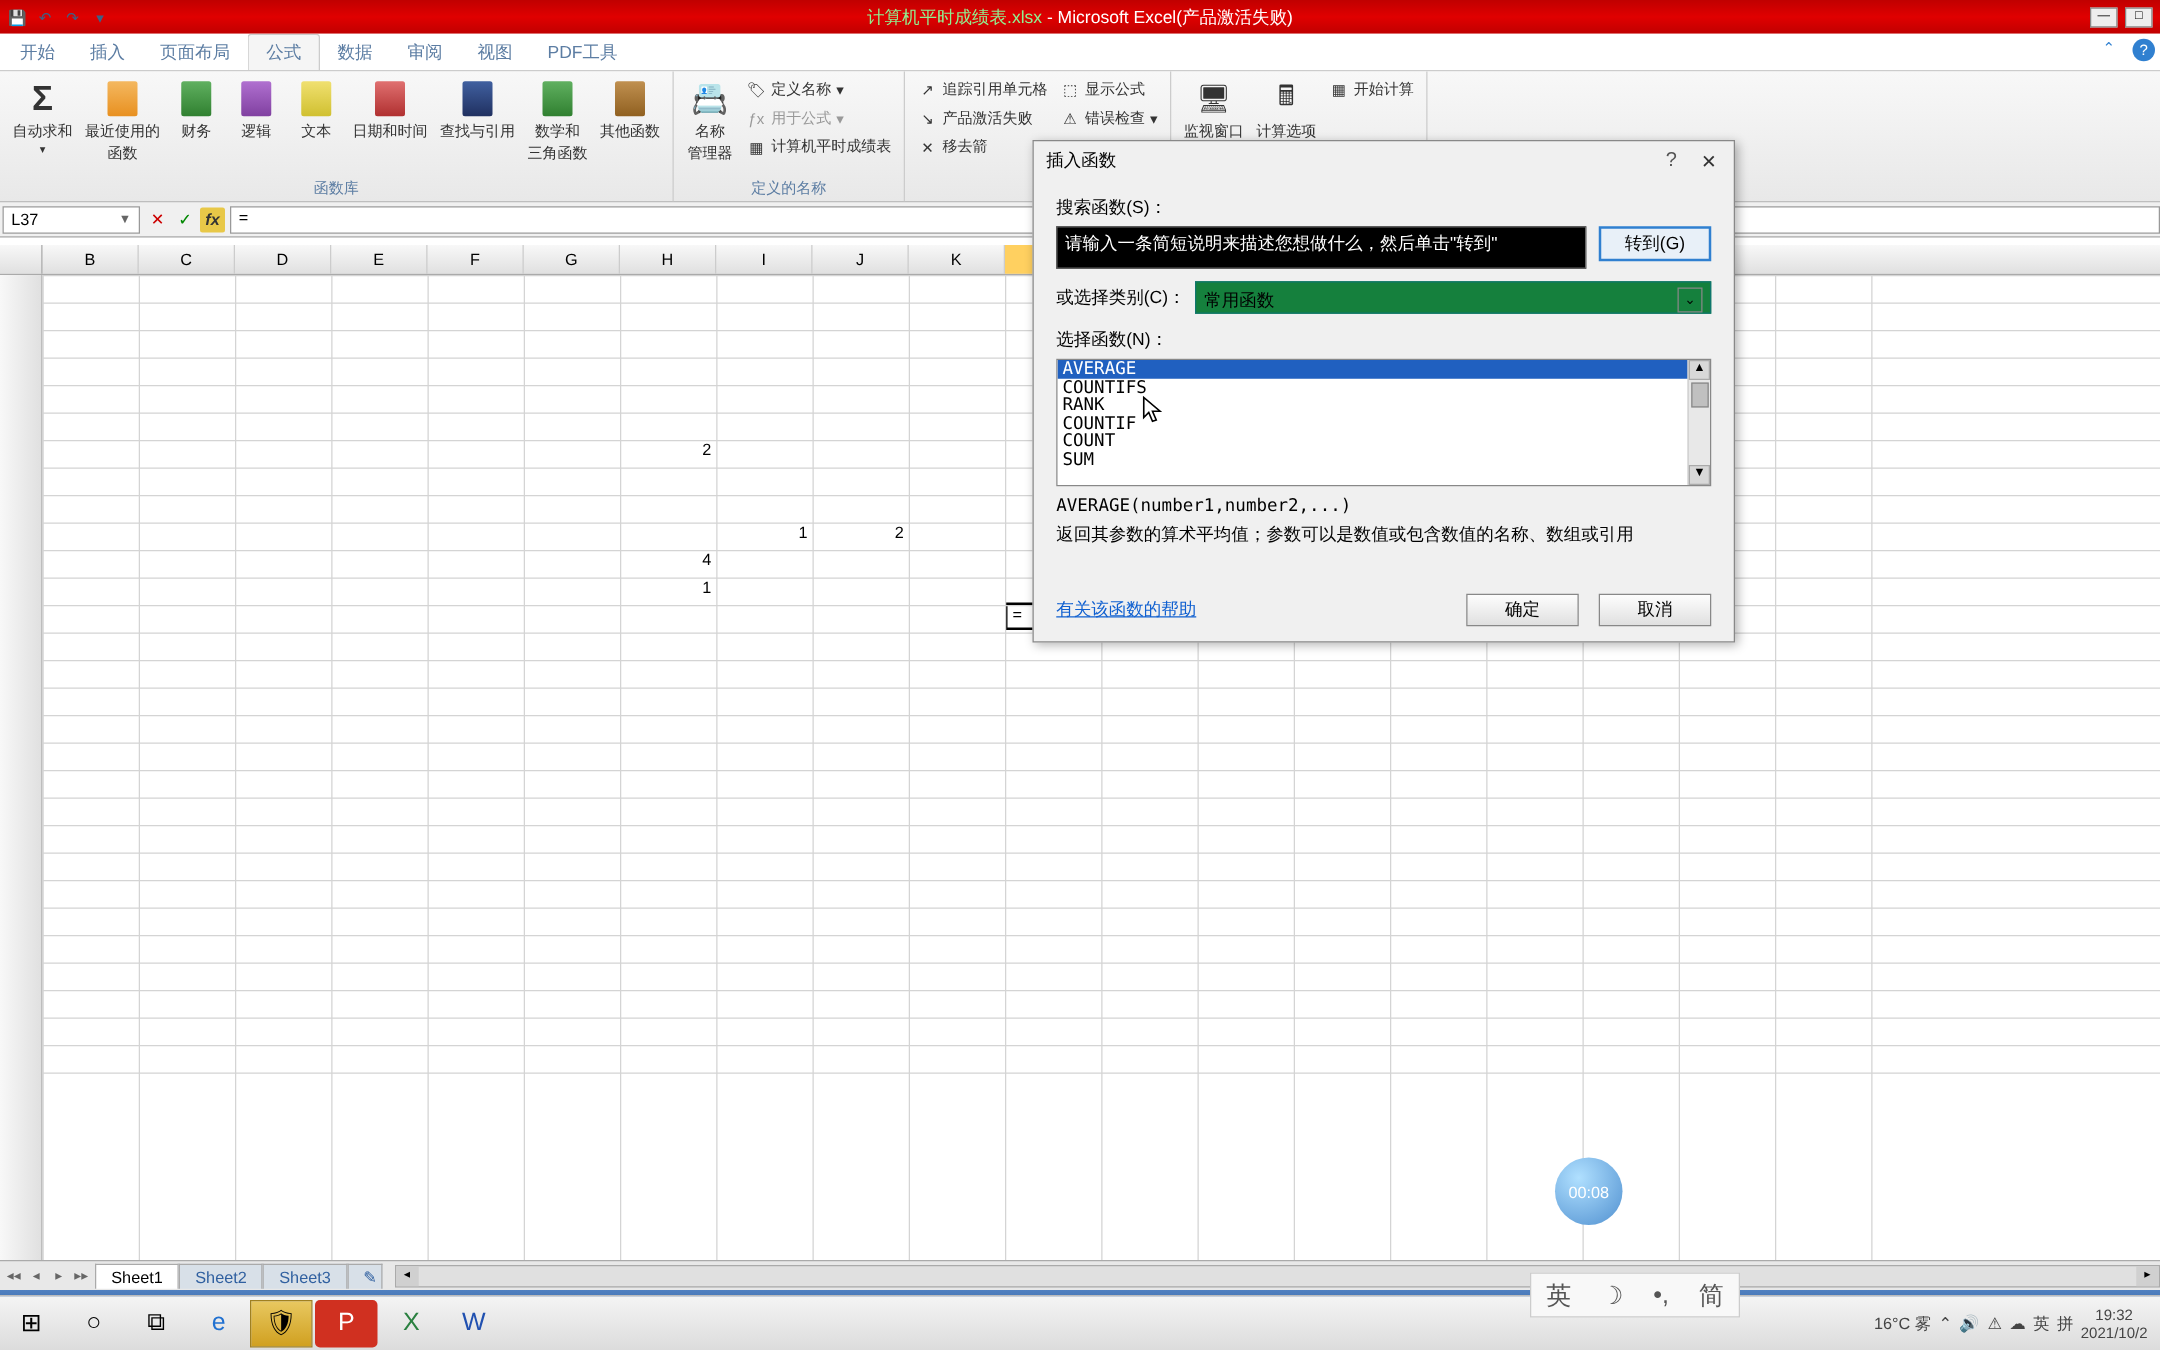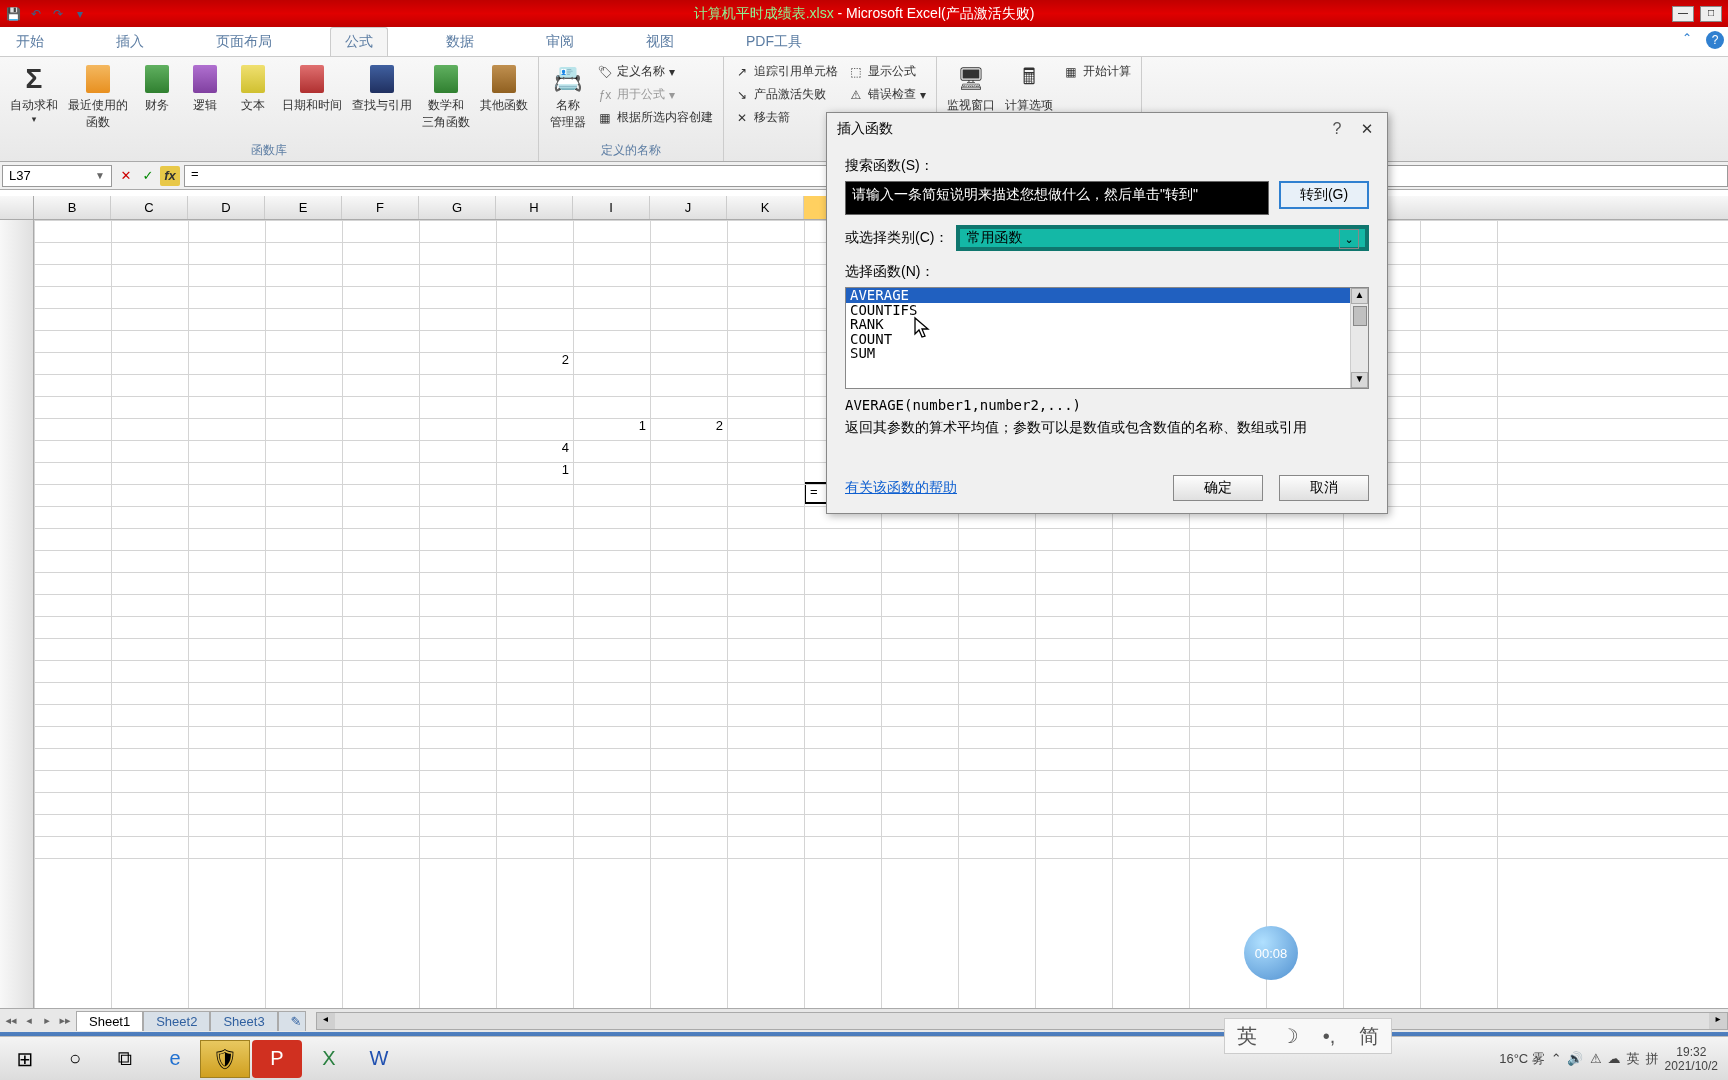--- a/index.html
+++ b/index.html
@@ -8,21 +8,21 @@
 
 .titlebar { height: 27px; background: linear-gradient(#c00000, #e00000, #c00000); display: flex; align-items: center; position: relative; }
 .qat { display: flex; align-items: center; padding: 0 4px; gap: 2px; }
 .qat-item { width: 20px; height: 20px; display: flex; align-items: center; justify-content: center; color: #3d6186; font-size: 12px; cursor: pointer; }
 .title-text { flex: 1; text-align: center; color: #fff; font-size: 14px; white-space: nowrap; position: absolute; left: 0; right: 0; }
 .title-text .green { color: #90f090; }
 .win-controls { margin-left: auto; display: flex; gap: 6px; padding: 0 6px; z-index: 2; }
 .win-btn { width: 22px; height: 16px; background: #eee; border: 1px solid #888; font-size: 10px; text-align: center; cursor: pointer; }
 
 
-.ribbon-tabs { height: 30px; background: #fff; display: flex; align-items: flex-end; padding: 0 2px; border-bottom: 1px solid #ccc; position: relative; gap: 44px; }
+.ribbon-tabs { height: 30px; background: #fff; display: flex; align-items: flex-end; padding: 0 2px; border-bottom: 1px solid #ccc; position: relative; }
 .tab { padding: 5px 14px; color: #5c7da3; font-size: 14px; cursor: pointer; }
 .tab.active { background: #f5f5f5; border: 1px solid #ccc; border-bottom: none; border-radius: 3px 3px 0 0; }
 .ribbon-right { position: absolute; right: 4px; top: 4px; display: flex; gap: 6px; }
 .help-btn { width: 18px; height: 18px; border-radius: 50%; background: #3080d0; color: #fff; font-size: 12px; text-align: center; line-height: 18px; cursor: pointer; }
 .min-ribbon { width: 18px; height: 18px; color: #3080d0; font-size: 12px; cursor: pointer; }
 
 
 .ribbon { height: 105px; background: linear-gradient(#f8f8f8, #e8e8e8); border-bottom: 1px solid #aaa; display: flex; }
 .ribbon-group { border-right: 1px solid #ccc; padding: 4px 6px 2px; display: flex; flex-direction: column; }
 .group-items { display: flex; gap: 2px; flex: 1; }
@@ -73,21 +73,21 @@
 .dlg-title { height: 32px; display: flex; align-items: center; padding: 0 10px; font-size: 14px; }
 .dlg-title .ttl { flex: 1; }
 .dlg-title .q { width: 20px; text-align: center; font-size: 16px; color: #555; cursor: pointer; }
 .dlg-title .x { width: 20px; text-align: center; font-size: 15px; color: #333; cursor: pointer; margin-left: 10px; }
 .dlg-body { padding: 6px 18px; font-size: 14px; }
 .dlg-label { font-size: 14px; margin: 6px 0; }
 .search-row { display: flex; gap: 10px; }
 .search-input { flex: 1; height: 34px; background: #000; color: #fff; padding: 4px 6px; font-size: 14px; border: 1px solid #666; }
 .go-btn { width: 90px; height: 28px; border: 2px solid #3080d0; background: #e8f0f8; font-size: 14px; cursor: pointer; }
 .cat-row { display: flex; align-items: center; gap: 8px; margin-top: 10px; }
-.cat-select { flex: 1; height: 26px; border: 4px solid #0f766e; background: #14b8a6; padding: 0 6px; display: flex; align-items: flex-start; }
+.cat-select { flex: 1; height: 26px; border: 1px solid #0f766e; background: #15803d; padding: 0 6px; display: flex; align-items: flex-end; }
 .cat-select .dd { width: 20px; height: 20px; margin-left: auto; border: 1px solid #888; text-align: center; cursor: pointer; font-size: 11px; line-height: 18px; }
 .fn-list { margin-top: 4px; height: 102px; border: 1px solid #888; background: #fff; overflow: hidden; position: relative; }
 .fn-item { padding: 0 4px; font-family: SimSun, monospace; font-size: 14px; line-height: 14.5px; cursor: pointer; }
 .fn-item.sel { background: #2060c0; color: #fff; }
 .fn-scroll { position: absolute; right: 0; top: 0; width: 18px; height: 100%; background: #e8e8e8; border-left: 1px solid #ccc; }
 .fn-scroll .arr { height: 16px; text-align: center; font-size: 10px; background: #d8d8d8; border: 1px solid #aaa; cursor: pointer; }
 .fn-scroll .arr.dn { position: absolute; bottom: 0; width: 100%; }
 .fn-scroll .thumb { position: absolute; top: 18px; width: 14px; left: 2px; height: 20px; background: #c0c0c0; border: 1px solid #888; }
 .fn-sig { margin-top: 8px; font-family: SimSun, monospace; font-size: 14px; }
 .fn-desc { margin-top: 6px; font-family: SimSun; font-size: 14px; }
@@ -223,21 +223,21 @@
       <div class="big-btn">
           <div class="icon" style="font-size:24px">📇</div>
           <span style="white-space:pre-line">名称
 管理器</span>
         </div>
       <div class="small-btns">
         <div class="small-btn"><span class="small-icon">🏷</span><span>定义名称</span>▾</div>
         <div class="small-btn disabled"><span class="small-icon">ƒx</span><span>用于公式</span>▾</div>
         <div class="small-btn">
             <span class="small-icon">▦</span>
-            <span>根据所选内容创建</span>
+            <span>计算机平时成绩表</span>
           </div>
       </div>
     </div>
     <div class="group-label">定义的名称</div>
   </div>
 
   <div class="ribbon-group">
     <div class="group-items">
       <div class="small-btns">
         <div class="small-btn">
@@ -392,20 +392,21 @@
       <div class="cat-select">
         <span>常用函数</span>
         <span class="dd">⌄</span>
       </div>
     </div>
     <div class="dlg-label" style="margin-top:12px">选择函数(N)：</div>
     <div class="fn-list">
       <div class="fn-item sel">AVERAGE</div>
       <div class="fn-item">COUNTIFS</div>
       <div class="fn-item">RANK</div>
+      <div class="fn-item">COUNTIF</div>
       <div class="fn-item">COUNT</div>
       <div class="fn-item">SUM</div>
       <div class="fn-scroll">
         <div class="arr">▲</div>
         <div class="thumb"></div>
         <div class="arr dn">▼</div>
       </div>
     </div>
     <div class="fn-sig">AVERAGE(number1,number2,...)</div>
     <div class="fn-desc">返回其参数的算术平均值；参数可以是数值或包含数值的名称、数组或引用</div>

